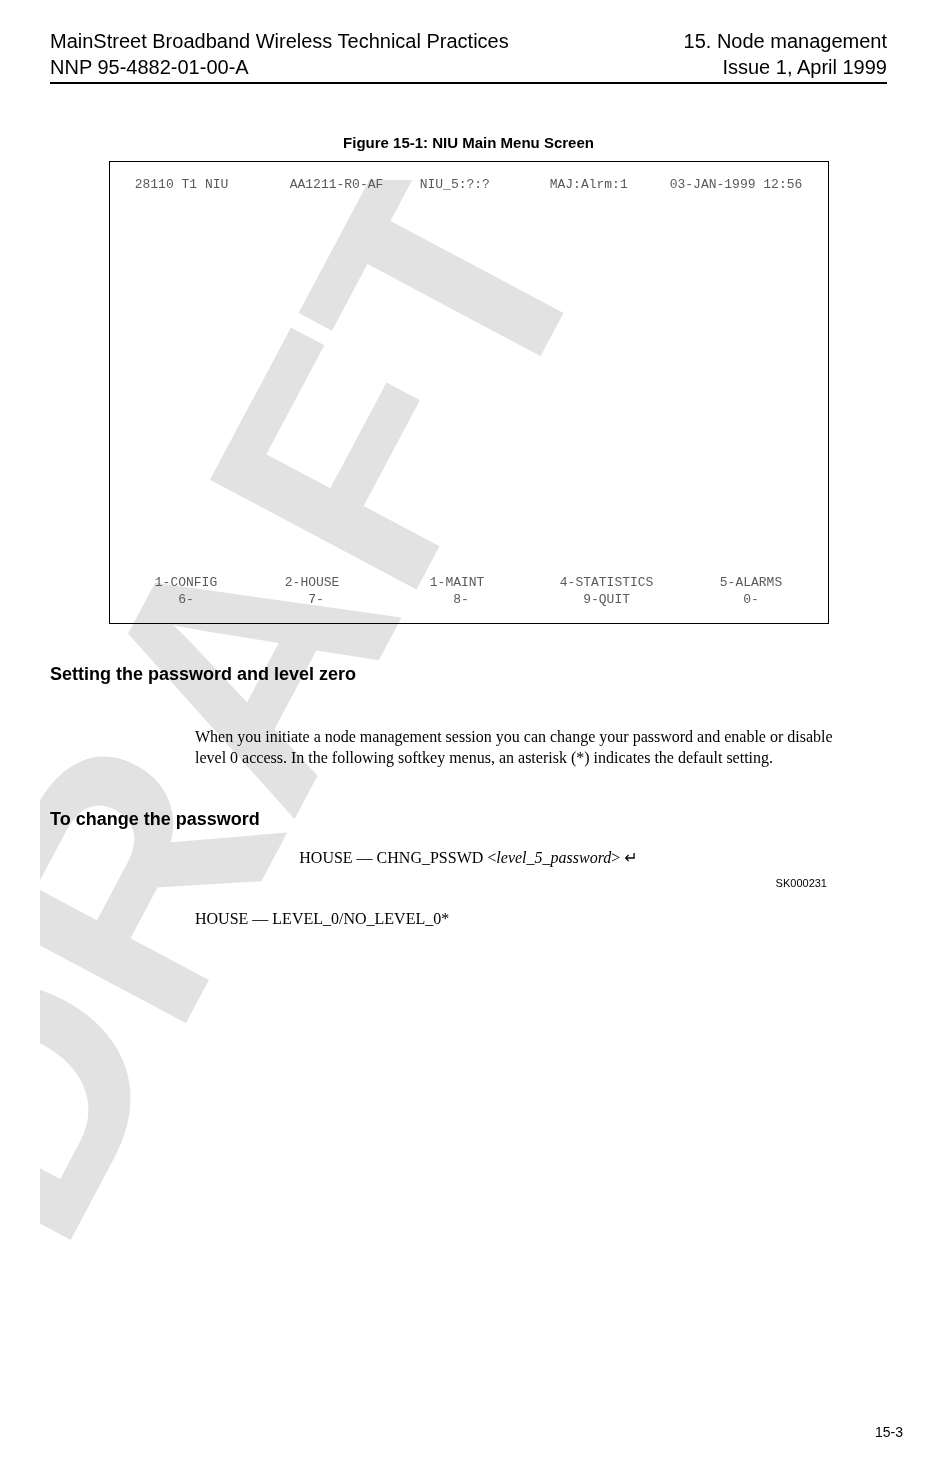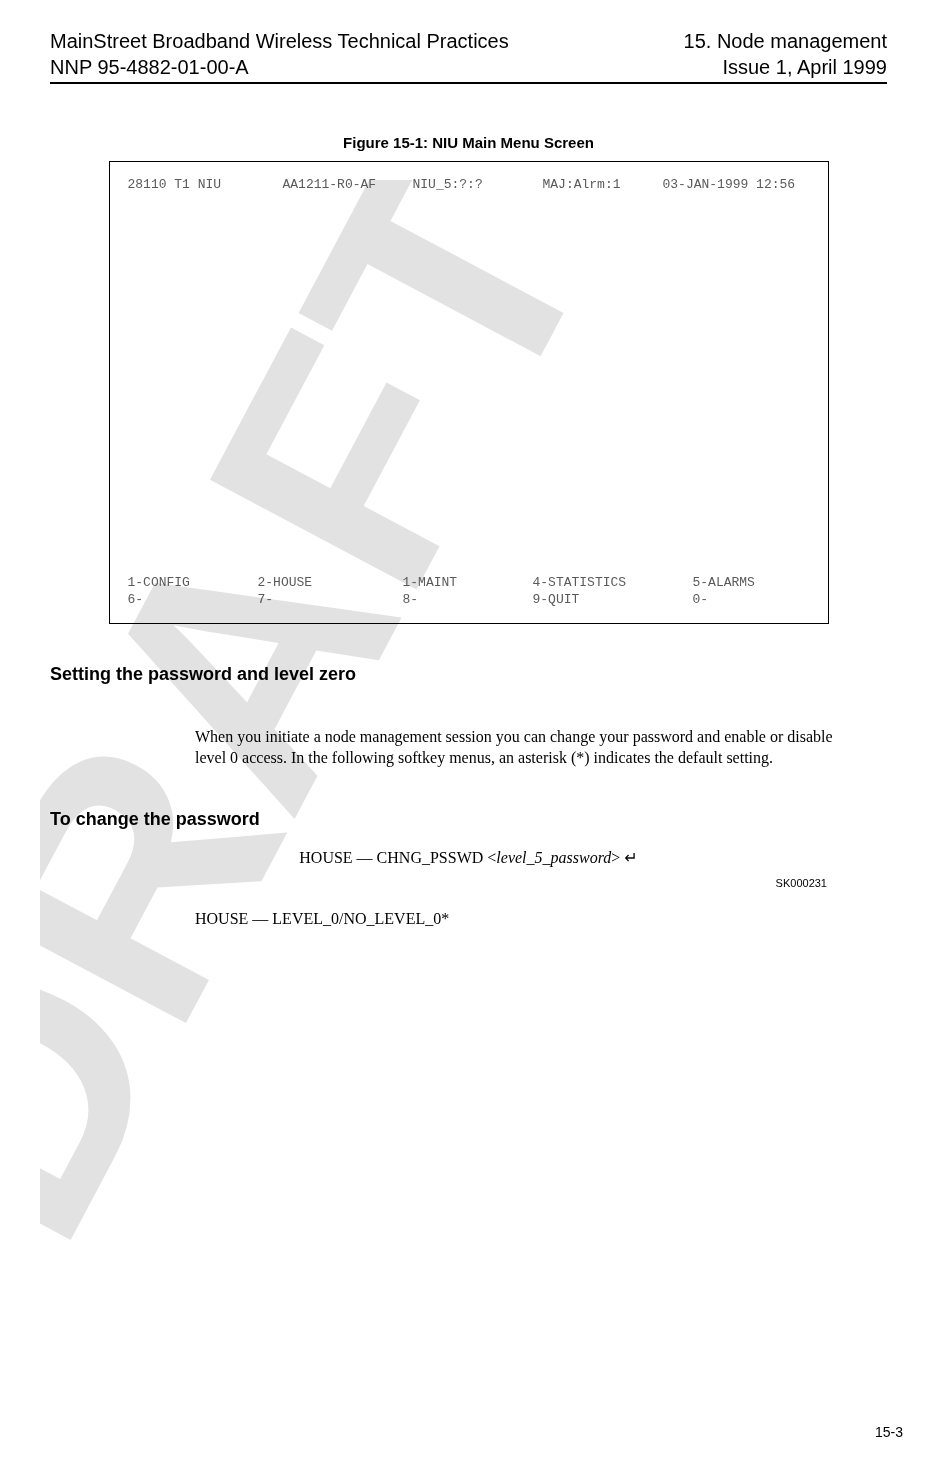--- a/index.html
+++ b/index.html
@@ -43,21 +43,21 @@
   .terminal-box {
     width: 720px;
     margin: 0 auto;
     border: 1px solid #000;
     padding: 14px 18px 14px 18px;
     font-family: "Courier New", monospace;
     font-size: 13px;
     color: #5a5a5a;
     line-height: 1.35;
   }
-  .term-row { display: flex; }
+  .term-row { display: flex; justify-content: center; }
   .term-spacer { height: 380px; }
   .term-col { white-space: pre; }
   h2.section {
     font-size: 18px;
     font-weight: bold;
     margin-top: 40px;
     margin-bottom: 18px;
   }
   .body-text {
     font-family: "Book Antiqua", Palatino, serif;

